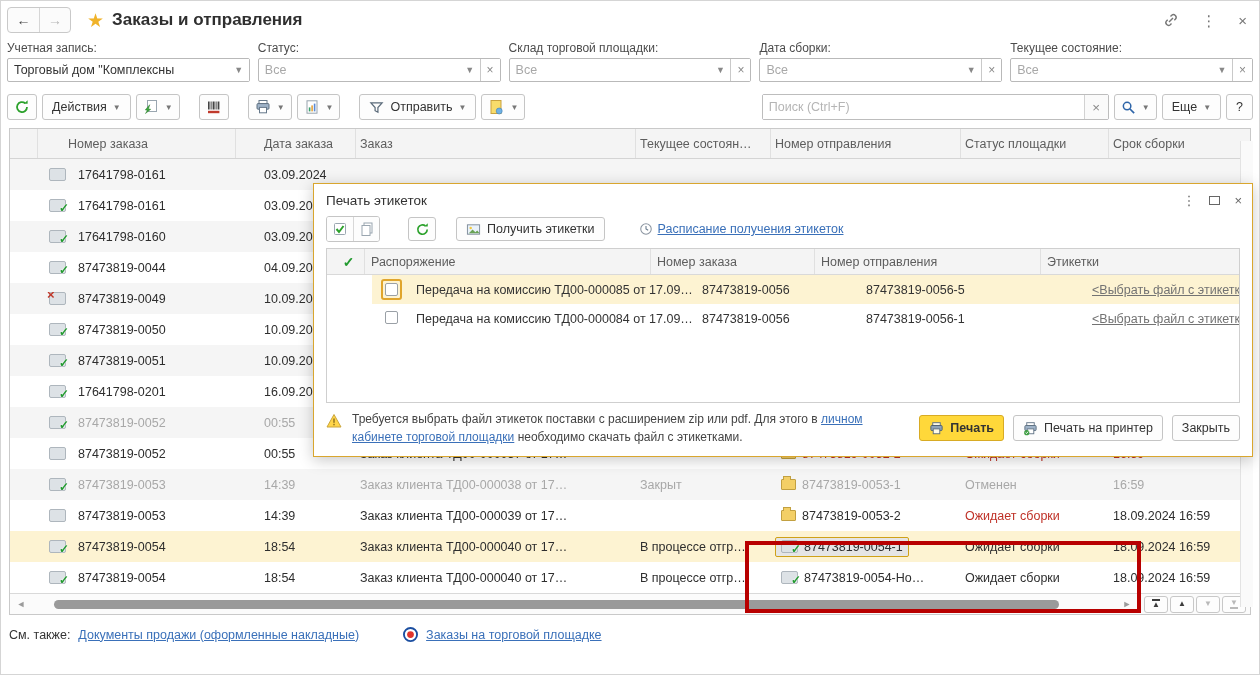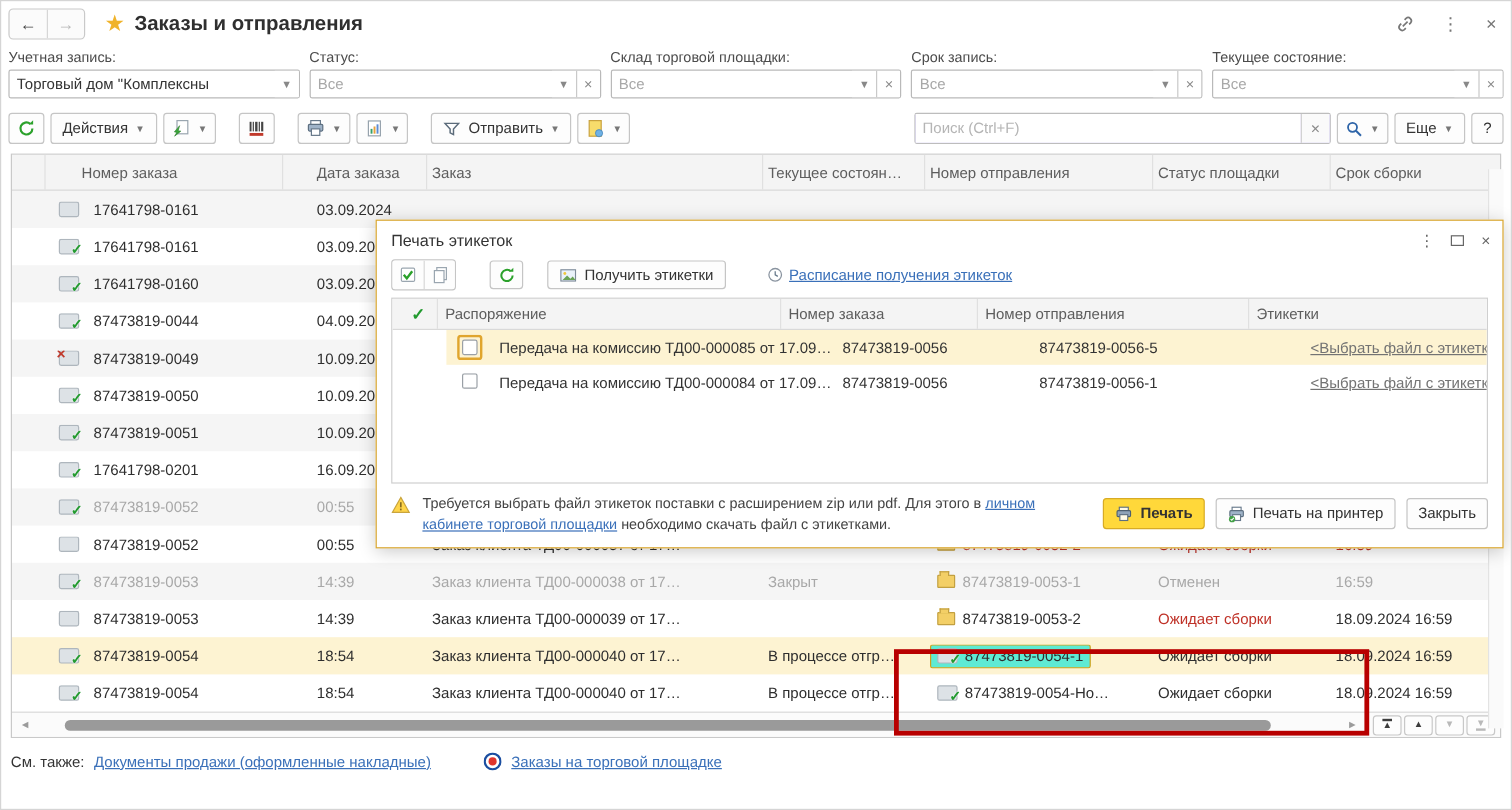--- a/index.html
+++ b/index.html
@@ -54,21 +54,21 @@
   .c-date { width:96px; flex:none;margin-left:24px; }
   .c-order { width:280px; flex:none; }
   .c-state { width:135px; flex:none; }
   .c-ship { width:190px; flex:none; }
   .c-status { width:148px; flex:none; }
   .c-deadline { width:149px; flex:none; }
   .ghr .c-num { padding-left:30px; }
   .red { color:#bf3127; }
   .t-num { margin-left:12px; }
   .ship-cellbox { display:inline-flex; align-items:center; gap:6px; padding:2px 5px; border:1px solid transparent; border-radius:2px; max-width:100%; }
-  .ship-cellbox.focus { background:#5eead4; border-color:#cfa118; }
+  .ship-cellbox.focus { background:#e5e5e5; border-color:#cfa118; }
 
   
   .doc-icon { display:inline-block; width:17px; height:13px; margin-left:7px; background:#dde2e6; border:1px solid #aeb6bd; border-radius:2px; position:relative; flex:none; }
   .doc-icon.check::after { content:"✓"; position:absolute; right:-4px; bottom:-4px; color:#229a2f; font-weight:bold; font-size:12px; text-shadow:0 0 2px #fff; }
   .doc-icon.excel::before { content:"×"; position:absolute; left:-3px; top:-6px; color:#c0392b; font-weight:bold; font-size:13px; }
   .ship-icon { flex:none; }
   .ship-icon.folder { display:inline-block; width:15px; height:11px; background:#f3cf66; border:1px solid #c2a041; border-radius:1px; position:relative; }
   .ship-icon.folder::before { content:""; position:absolute; top:-4px; left:1px; width:6px; height:3px; background:#f3cf66; border:1px solid #c2a041; border-bottom:none; }
   .ship-icon.shipcheck { display:inline-block; width:17px; height:13px; background:#dde2e6; border:1px solid #aeb6bd; border-radius:2px; position:relative; }
   .ship-icon.shipcheck::after { content:"✓"; position:absolute; right:-4px; bottom:-4px; color:#229a2f; font-weight:bold; font-size:12px; text-shadow:0 0 2px #fff; }
@@ -173,21 +173,21 @@
     </div>
       <div class="filter">
       <div class="filter-label">Склад торговой площадки:</div>
       <div class="ctrl">
         <span class="val placeholder">Все</span>
         <button class="seg">▼</button>
         <button class="seg clr">×</button>
       </div>
     </div>
       <div class="filter">
-      <div class="filter-label">Срок запись:</div>
+      <div class="filter-label">Дата сборки:</div>
       <div class="ctrl">
         <span class="val placeholder">Все</span>
         <button class="seg">▼</button>
         <button class="seg clr">×</button>
       </div>
     </div>
       <div class="filter">
       <div class="filter-label">Текущее состояние:</div>
       <div class="ctrl">
         <span class="val placeholder">Все</span>

